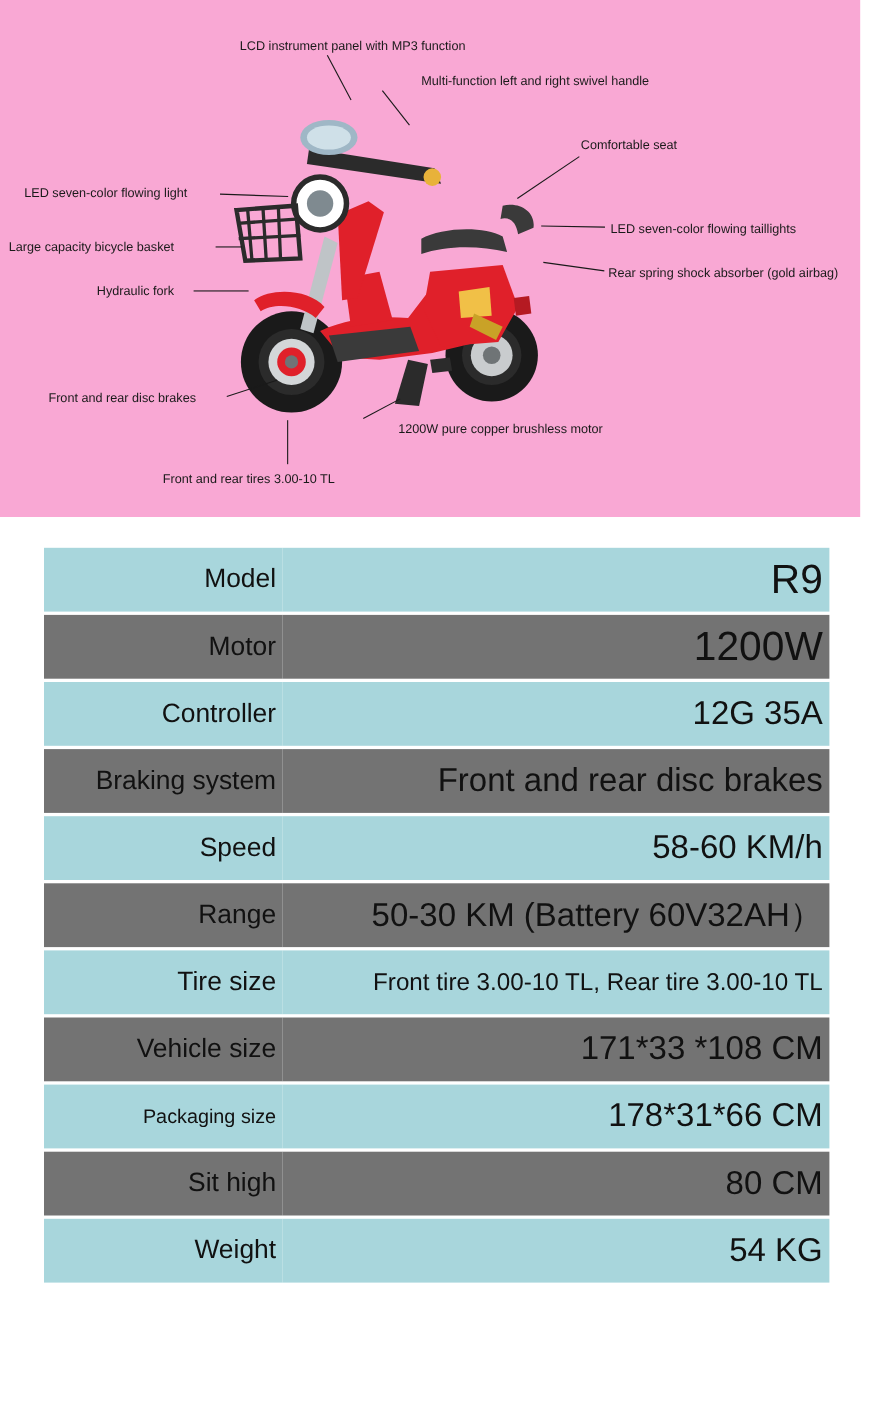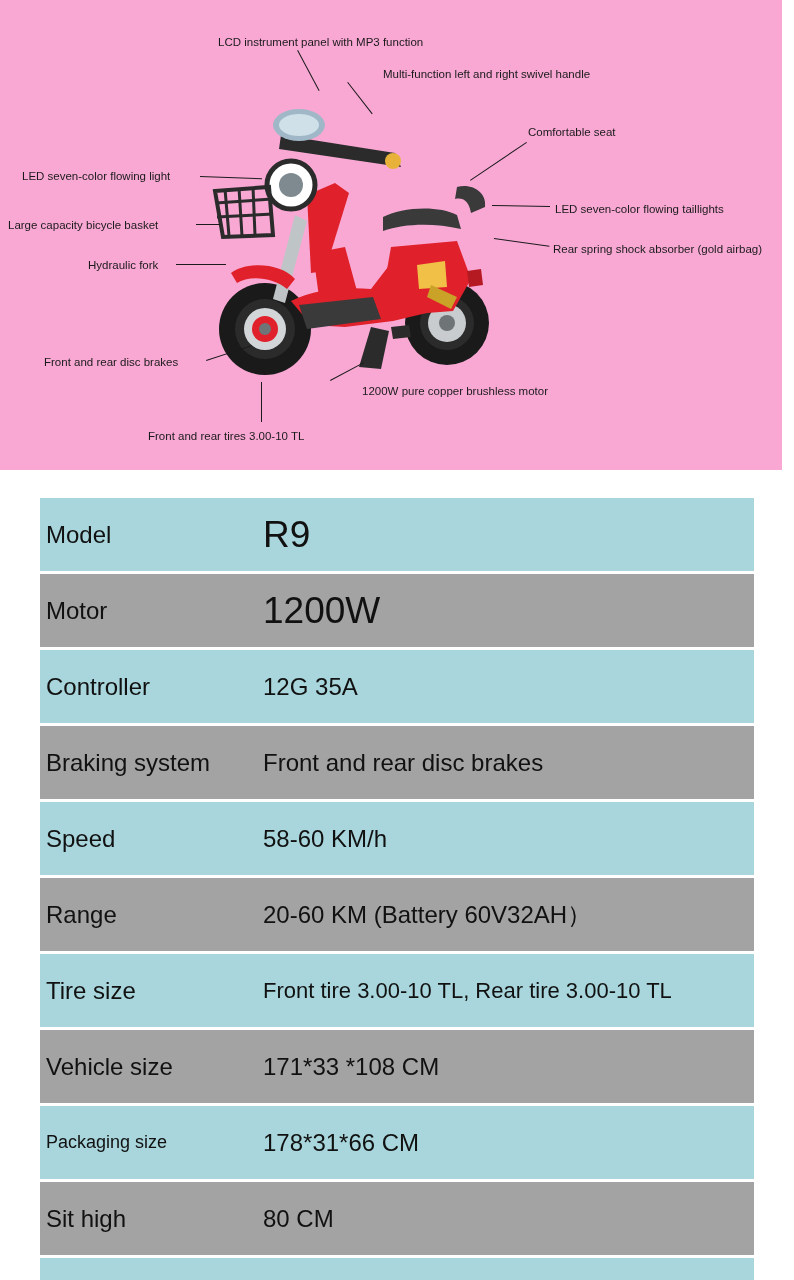--- a/index.html
+++ b/index.html
@@ -54,38 +54,38 @@
   .spec-table {
     position: absolute;
     left: 40px;
     top: 495px;
     width: 714px;
     border-collapse: separate;
     border-spacing: 0 3px;
   }
   .spec-table tr td {
     vertical-align: middle;
-    text-align: left;
+    text-align: right;
     font-family: "Liberation Sans", sans-serif;
     color: #111111;
-    height: 73px;
+    height: 58px;
     padding: 0 6px;
   }
   .spec-table td.label {
     width: 205px;
     font-size: 24px;
   }
   .spec-table td.value {
-    font-size: 24px;
+    font-size: 30px;
   }
   tr.shaded td {
     background: #a8d6dc;
   }
   tr.plain td {
-    background: #a3a3a3;
+    background: #737373;
   }
   td.value.big {
     font-size: 37px;
   }
   td.value.small {
     font-size: 22px;
   }
   td.label.small {
     font-size: 18px;
   }
@@ -198,21 +198,21 @@
       <tr class="plain">
         <td class="label">Braking system</td>
         <td class="value">Front and rear disc brakes</td>
       </tr>
       <tr class="shaded">
         <td class="label">Speed</td>
         <td class="value">58-60 KM/h</td>
       </tr>
       <tr class="plain">
         <td class="label">Range</td>
-        <td class="value">20-60 KM (Battery 60V32AH）</td>
+        <td class="value">50-30 KM (Battery 60V32AH）</td>
       </tr>
       <tr class="shaded">
         <td class="label">Tire size</td>
         <td class="value small">Front tire 3.00-10 TL, Rear tire 3.00-10 TL</td>
       </tr>
       <tr class="plain">
         <td class="label">Vehicle size</td>
         <td class="value">171*33 *108 CM</td>
       </tr>
       <tr class="shaded">

